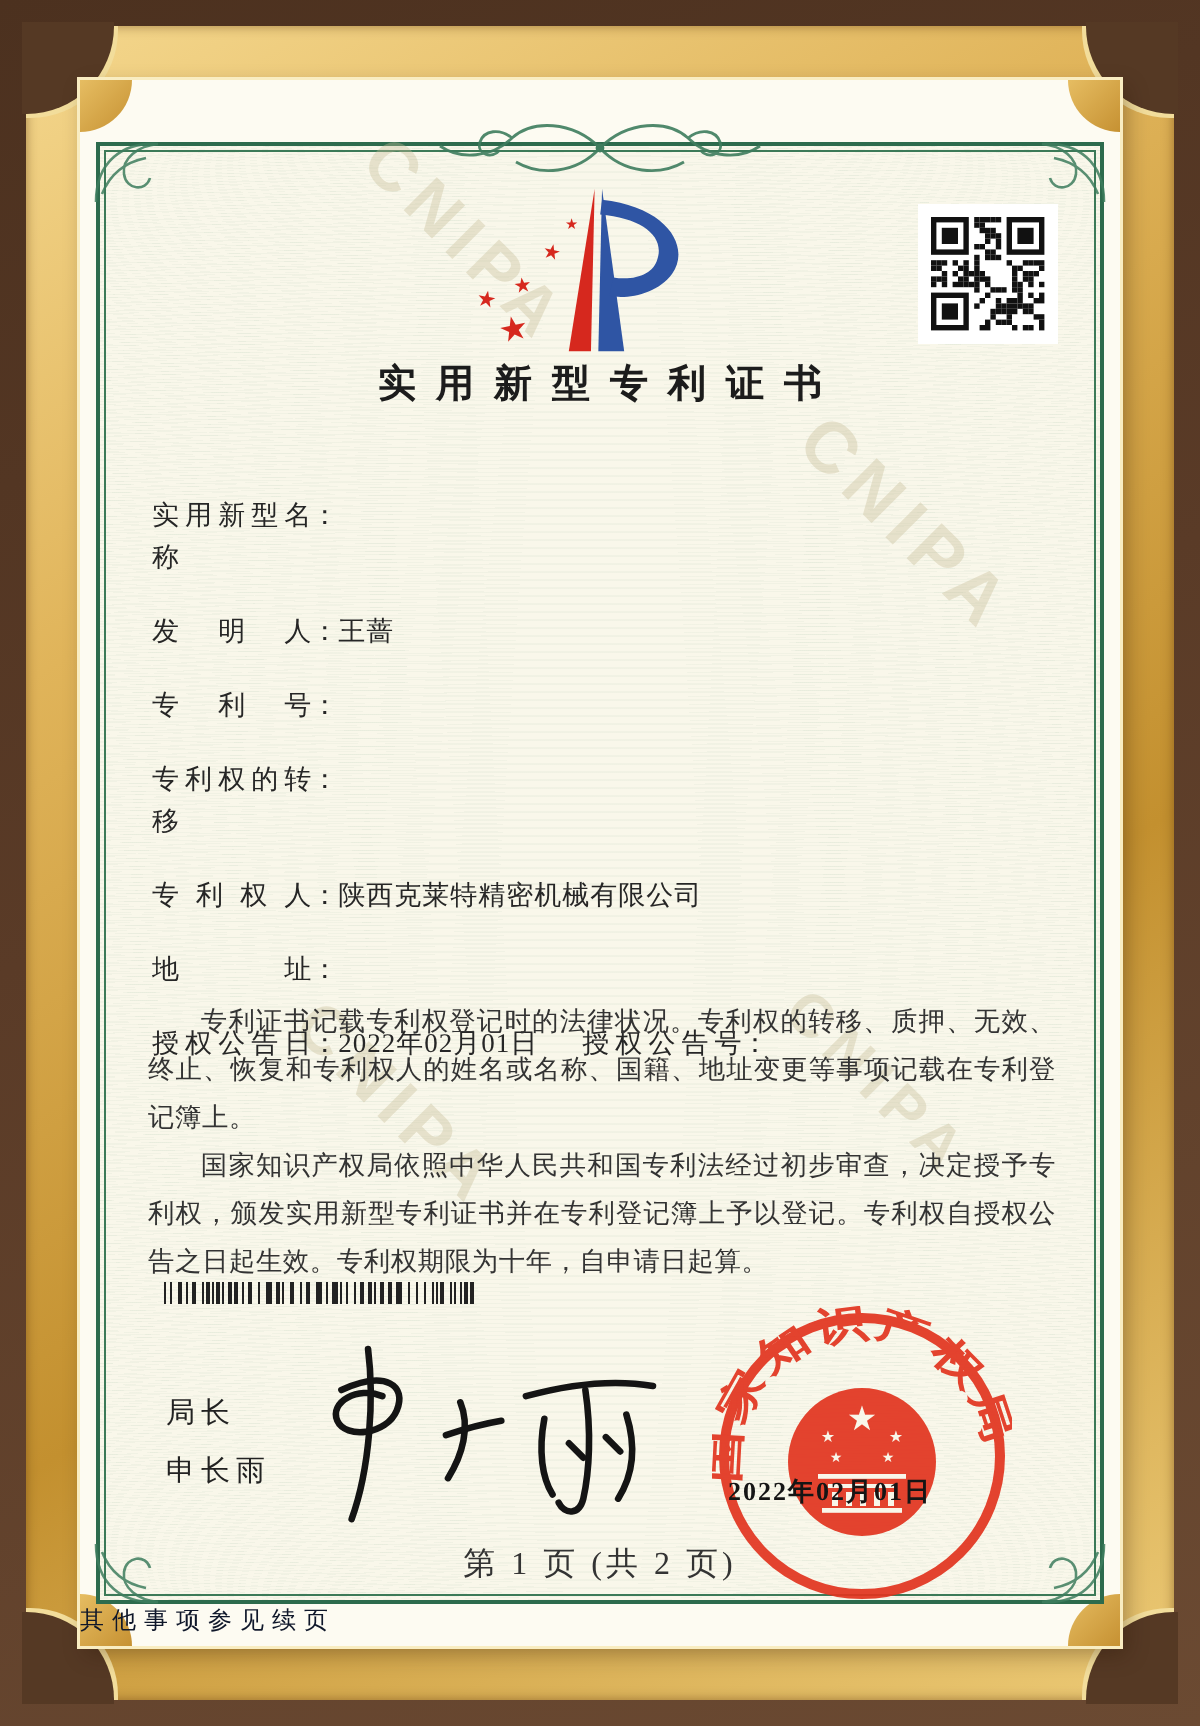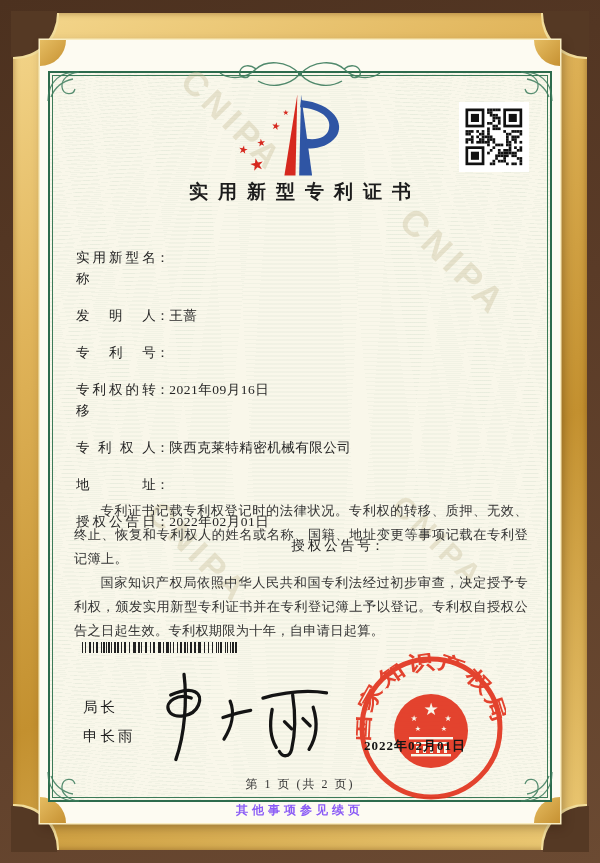--- a/index.html
+++ b/index.html
@@ -16,22 +16,22 @@
   .cbrown.bl{bottom:-2px;left:-2px;border-top-right-radius:95%;box-shadow:2px -2px 0 #f2dd9b;}
   .cbrown.br{bottom:-2px;right:-2px;border-top-left-radius:95%;box-shadow:-2px -2px 0 #f2dd9b;}
   
   .paper{position:absolute;inset:40px;background:#fdfbf2;
     box-shadow:0 0 0 1.5px #f9edc2,3px 4px 10px rgba(40,20,5,.35);}
   .cgold{position:absolute;width:26px;height:26px;background:linear-gradient(135deg,#e6bd62,#c69132);}
   .cgold.tl{top:0;left:0;border-bottom-right-radius:100%;}
   .cgold.tr{top:0;right:0;border-bottom-left-radius:100%;}
   .cgold.bl{bottom:0;left:0;border-top-right-radius:100%;}
   .cgold.br{bottom:0;right:0;border-top-left-radius:100%;}
-  .paper-note{position:absolute;bottom:4px;left:0;right:0;text-align:center;
-    font-size:12px;letter-spacing:4px;color:#8b5cf6;font-weight:bold;}
+  .paper-note{position:absolute;bottom:4px;left:0;right:0;
+    font-size:12px;letter-spacing:4px;color:#0f172a;}
   
   .cert{position:absolute;left:8px;right:8px;top:31px;bottom:21px;
     border:2px solid #2d6b4d;background-color:#f9f7ea;
     background-image:
       repeating-radial-gradient(ellipse 900px 150px at 50% -50px, rgba(100,150,120,.05) 0 1.5px, transparent 1.5px 8px),
       repeating-radial-gradient(ellipse 900px 150px at 50% 780px, rgba(100,150,120,.055) 0 1.5px, transparent 1.5px 8px);}
   .cert::before{content:"";position:absolute;inset:2px;border:1px solid #3c7a58;pointer-events:none;}
   .wm{position:absolute;font-weight:bold;color:rgba(200,188,152,.38);
     transform:rotate(45deg);letter-spacing:5px;font-family:"Liberation Sans","DejaVu Sans",sans-serif;pointer-events:none;}
   
@@ -47,33 +47,33 @@
   .qr{position:absolute;top:33px;right:25px;width:62px;height:62px;background:#fff;
     box-shadow:0 0 0 4px #fff;}
   .title{position:absolute;top:106px;left:0;right:0;text-align:center;
     font-size:19px;font-weight:bold;letter-spacing:10px;text-indent:10px;color:#1c1c1c;}
   .fields{position:absolute;top:174px;left:26px;right:18px;font-size:13.5px;color:#262626;}
   .frow{display:flex;margin-bottom:16px;line-height:21px;align-items:flex-start;}
   .flabel{display:inline-block;width:5.9em;text-align:justify;text-align-last:justify;flex:none;}
   .fcolon{flex:none;}
   .fvalue{letter-spacing:.5px;}
   .fvalue.addr{max-width:346px;}
-  .pair2{margin-left:22px;display:flex;margin-top:24px;}
+  .pair2{margin-left:22px;display:flex;}
   .paras{position:absolute;top:426px;left:24px;right:22px;font-size:13.2px;
     line-height:1.82;color:#333;text-align:justify;letter-spacing:.3px;}
   .paras p{margin:0;text-indent:2em;}
   .barcode{position:absolute;top:566px;left:32px;width:158px;height:11px;}
   .officials{position:absolute;left:33px;top:620px;font-size:14.5px;letter-spacing:3px;
     line-height:29px;color:#222;}
   .signature{position:absolute;left:92px;top:590px;}
   .seal{position:absolute;left:306px;top:580px;width:150px;height:150px;}
   .seal-date{position:absolute;left:314px;top:664px;font-size:13px;font-weight:600;
     letter-spacing:1px;color:#151515;white-space:nowrap;}
   .page-no{position:absolute;bottom:7px;left:0;right:0;text-align:center;
-    font-size:12px;letter-spacing:2px;color:#333;}
+    font-size:16px;letter-spacing:2px;color:#333;}
 </style>
 </head>
 <body>
 
 <div id="stage">
   <div class="gold">
     <div class="cbrown tl"></div>
     <div class="cbrown tr"></div>
     <div class="cbrown bl"></div>
     <div class="cbrown br"></div>
@@ -295,21 +295,20 @@
             <span class="fcolon">：</span>
           <span class="fvalue">王蔷</span>
         </div>
         <div class="frow">
           <span class="flabel">专利号</span>
             <span class="fcolon">：</span>
         </div>
         <div class="frow">
           <span class="flabel">专利权的转移</span>
             <span class="fcolon">：</span>
-          <span class="fvalue">2021年09月16日</span>
         </div>
         <div class="frow">
           <span class="flabel">专利权人</span>
             <span class="fcolon">：</span>
           <span class="fvalue">陕西克莱特精密机械有限公司</span>
         </div>
         <div class="frow">
           <span class="flabel">地址</span>
             <span class="fcolon">：</span>
         </div>

